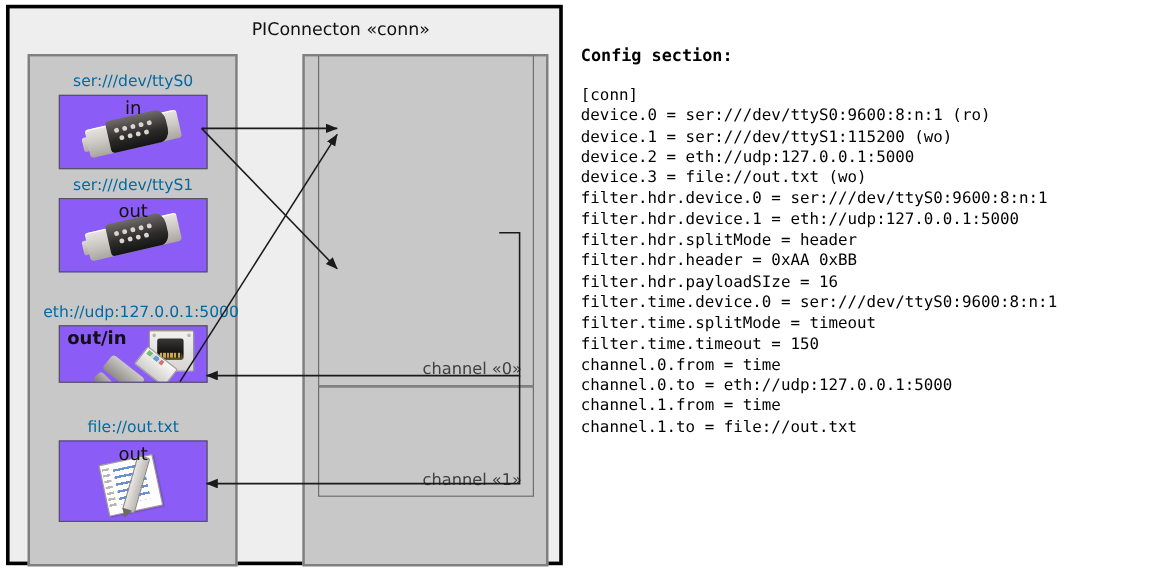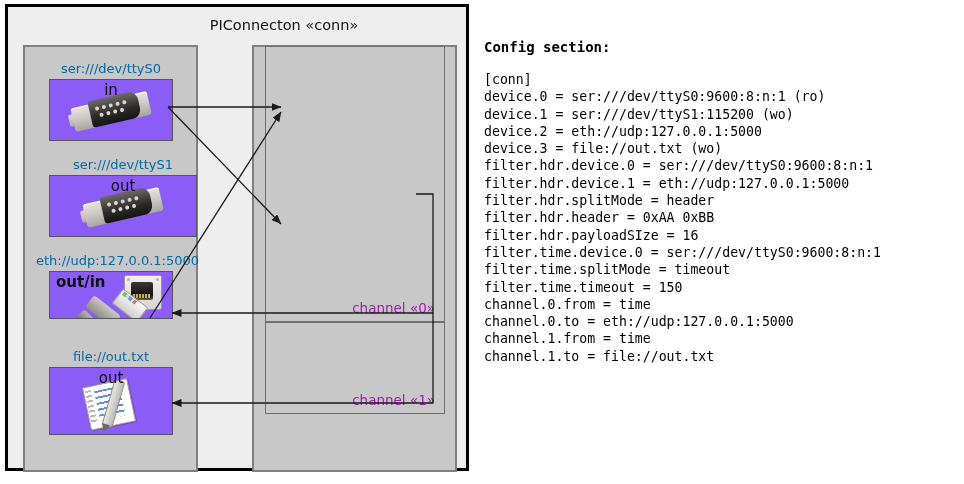--- a/index.html
+++ b/index.html
@@ -268,21 +268,21 @@
   .channel-box {
     position: absolute;
     background: #c8c8c8;
     border: 1.5px solid #6e6e6e;
     box-sizing: border-box;
   }
   .channel-label {
     position: absolute;
     right: 9px; bottom: 5px;
     font-size: 13.5px;
-    color: #a21caf;
+    color: #404040;
     white-space: nowrap;
   }
 
   #arrows {
     position: absolute;
     left: 0; top: 0;
     width: 478px; height: 484px;
     pointer-events: none;
   }
 
@@ -337,21 +337,21 @@
               <i style="left:28px; top:0px;"></i>
               <i style="left:3px;  top:7px;"></i>
                 <i style="left:10px; top:7px;"></i>
               <i style="left:17px; top:7px;"></i>
                 <i style="left:24px; top:7px;"></i>
             </div>
           </div>
         </div>
       </div>
 
-      <div class="dev-group" style="left:24px; top:110px; width:148px; height:80px;">
+      <div class="dev-group" style="left:24px; top:100px; width:124px; height:80px;">
         <div class="dev-caption">ser:///dev/ttyS1</div>
         <div class="dev-box">
           <div class="dev-dir">out</div>
           <div class="icon-serial">
             <div class="tail"></div>
             <div class="shell"></div>
             <div class="plate"></div>
             <div class="pins">
               <i style="left:0px;  top:0px;"></i>
                 <i style="left:7px;  top:0px;"></i>

